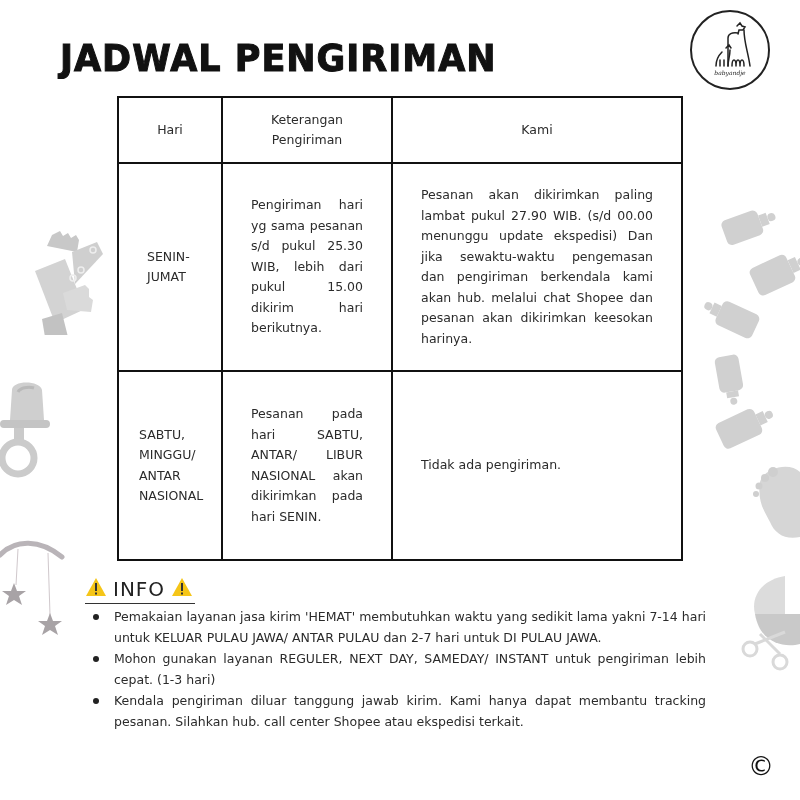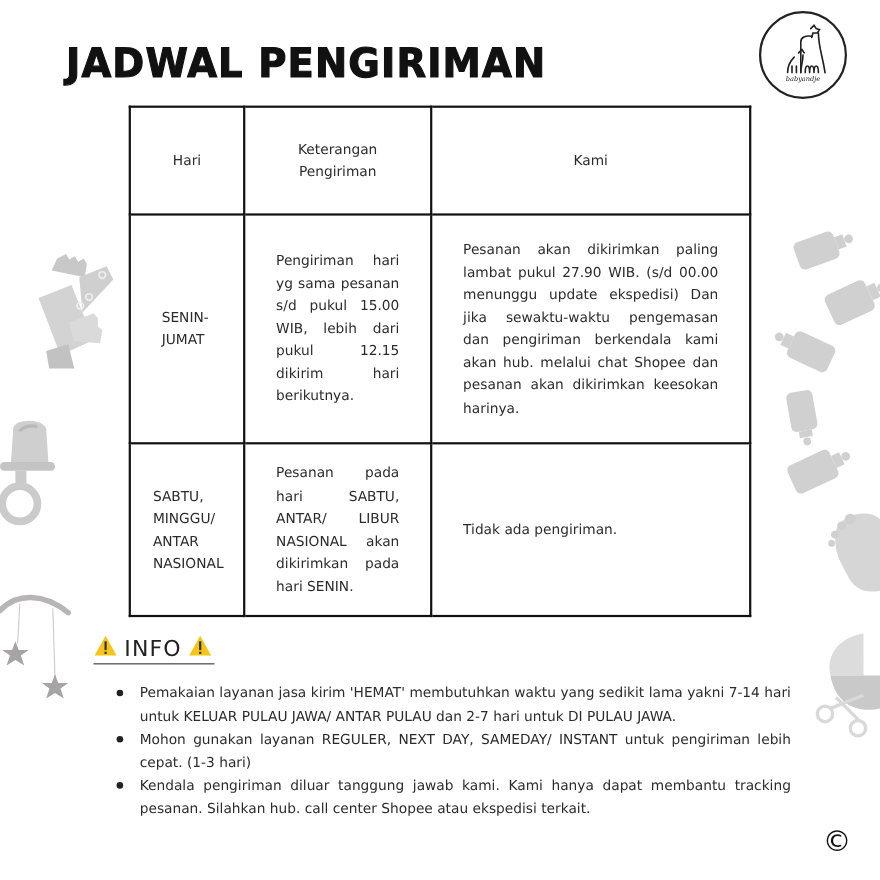--- a/index.html
+++ b/index.html
@@ -18,21 +18,21 @@
   table.sched td, table.sched th { border:2px solid #111; padding:0 28px; font-size:12.5px;
                 line-height:20.5px; color:#2b2b2b; vertical-align:middle; }
   table.sched th { font-weight:normal; text-align:center; height:64px; }
   .c1 { width:104px; } .c2 { width:170px; }
   .center { text-align:left; }
   .just { text-align:justify; text-align-last:left; }
   .info-head { position:absolute; left:85px; top:577px; height:26px; display:flex; align-items:flex-start;
                gap:6px; border-bottom:1.5px solid #333; padding-right:2px; }
   .info-head .lbl { font-size:20px; color:#222; letter-spacing:1px; }
   .warn { width:22px; height:20px; }
-  ul.info { position:absolute; left:90px; top:606px; width:616px; margin:13px; padding:0; list-style:none; }
+  ul.info { position:absolute; left:90px; top:606px; width:616px; margin:0; padding:0; list-style:none; }
   ul.info li { position:relative; padding-left:24px; font-size:12.5px; line-height:21px;
                color:#2b2b2b; text-align:justify; margin-bottom:0; }
   ul.info li .dot { position:absolute; left:3px; top:8px; width:6px; height:6px; border-radius:50%;
                     background:#222; }
   .copyright { position:absolute; left:747px; top:752px; width:28px; height:28px; font-size:26px;
                line-height:28px; text-align:center; color:#111; }
   .deco { position:absolute; }
 </style>
 </head>
 <body>
@@ -133,28 +133,28 @@
 
 <table class="sched">
   <colgroup>
       <col class="c1">
       <col class="c2">
       <col>
     </colgroup>
   <thead>
     <tr>
       <th>Hari</th>
-      <th style="padding:16px 40px;">Keterangan Pengiriman</th>
+      <th style="padding:0 40px;">Keterangan Pengiriman</th>
       <th>Kami</th>
     </tr>
   </thead>
   <tbody>
     <tr style="height:208px;">
       <td class="center">SENIN-JUMAT</td>
-      <td class="just">Pengiriman hari yg sama pesanan s/d pukul 15.00 WIB, lebih dari pukul 12.15 dikirim hari berikutnya.</td>
+      <td class="just">Pengiriman hari yg sama pesanan s/d pukul 25.30 WIB, lebih dari pukul 15.00 dikirim hari berikutnya.</td>
       <td class="just">Pesanan akan dikirimkan paling lambat pukul 27.90 WIB. (s/d 00.00 menunggu update ekspedisi) Dan jika sewaktu-waktu pengemasan dan pengiriman berkendala kami akan hub. melalui chat Shopee dan pesanan akan dikirimkan keesokan harinya.</td>
     </tr>
     <tr>
       <td class="center" style="padding:0 20px;">SABTU, MINGGU/ ANTAR NASIONAL</td>
       <td class="just">Pesanan pada hari SABTU, ANTAR/ LIBUR NASIONAL akan dikirimkan pada hari SENIN.</td>
       <td class="center">Tidak ada pengiriman.</td>
     </tr>
   </tbody>
 </table>
 
@@ -168,16 +168,16 @@
   <svg class="warn" viewBox="0 0 22 20">
     <polygon points="11,1 21,19 1,19" fill="#f5c518"></polygon>
     <rect x="10" y="6" width="2" height="8" fill="#333"></rect>
       <rect x="10" y="15.5" width="2" height="2" fill="#333"></rect>
   </svg>
 </div>
 
 <ul class="info">
   <li><span class="dot"></span><span>Pemakaian layanan jasa kirim 'HEMAT' membutuhkan waktu yang sedikit lama yakni 7-14 hari untuk KELUAR PULAU JAWA/ ANTAR PULAU dan 2-7 hari untuk DI PULAU JAWA.</span></li>
   <li><span class="dot"></span><span>Mohon gunakan layanan REGULER, NEXT DAY, SAMEDAY/ INSTANT untuk pengiriman lebih cepat. (1-3 hari)</span></li>
-  <li><span class="dot"></span><span>Kendala pengiriman diluar tanggung jawab kami. Kami hanya dapat membantu tracking pesanan. Silahkan hub. call center Shopee atau ekspedisi terkait.</span></li>
+  <li><span class="dot"></span><span>Kendala pengiriman diluar tanggung jawab kirim. Kami hanya dapat membantu tracking pesanan. Silahkan hub. call center Shopee atau ekspedisi terkait.</span></li>
 </ul>
 
 <div class="copyright">©</div>
 
 </body></html>

